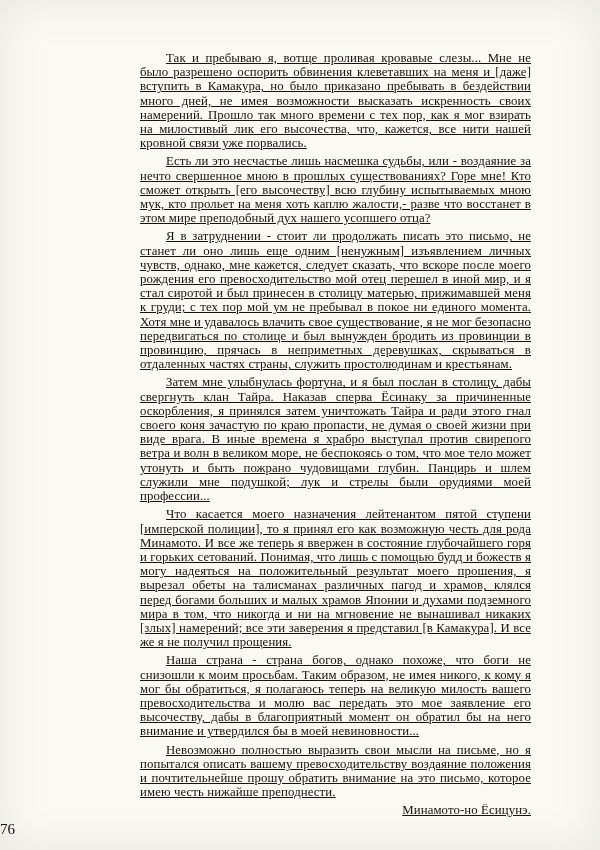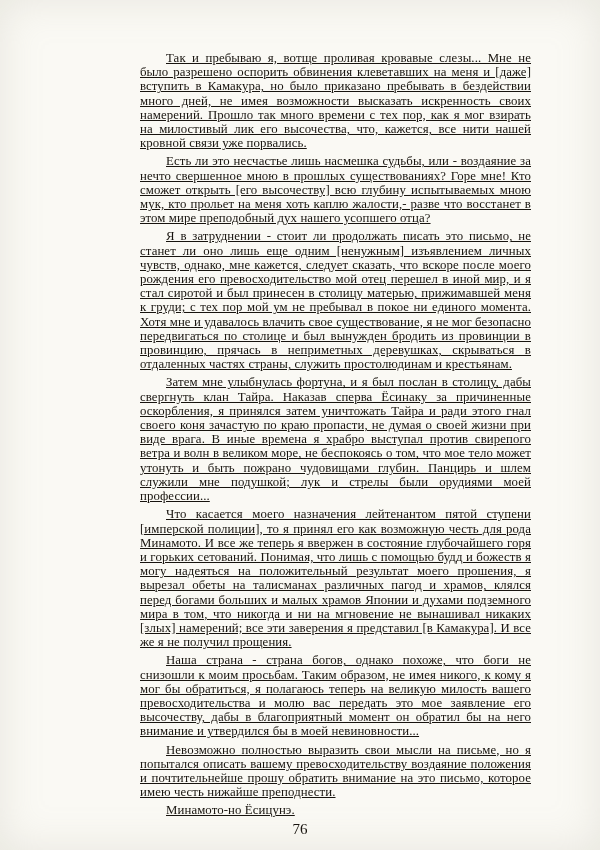--- a/index.html
+++ b/index.html
@@ -27,28 +27,28 @@
     text-align: justify;
     color: var(--ink, #17130e);
     letter-spacing: 0.1px;
   }
   .text-block p {
     margin: 4px;
     text-indent: 26px;
     text-decoration: underline;
   }
   .text-block p.signature {
-    text-align: left;
+    text-align: right;
   }
   .page-number {
     position: absolute;
     left: 0;
     bottom: 12px;
     width: 100%;
-    text-align: center;
+    text-align: left;
     font-family: "Liberation Serif", "DejaVu Serif", serif;
     font-size: 15px;
     color: var(--ink, #17130e);
   }
 </style>
 </head>
 <body>
 
 <div class="page">
   <div class="text-block">

